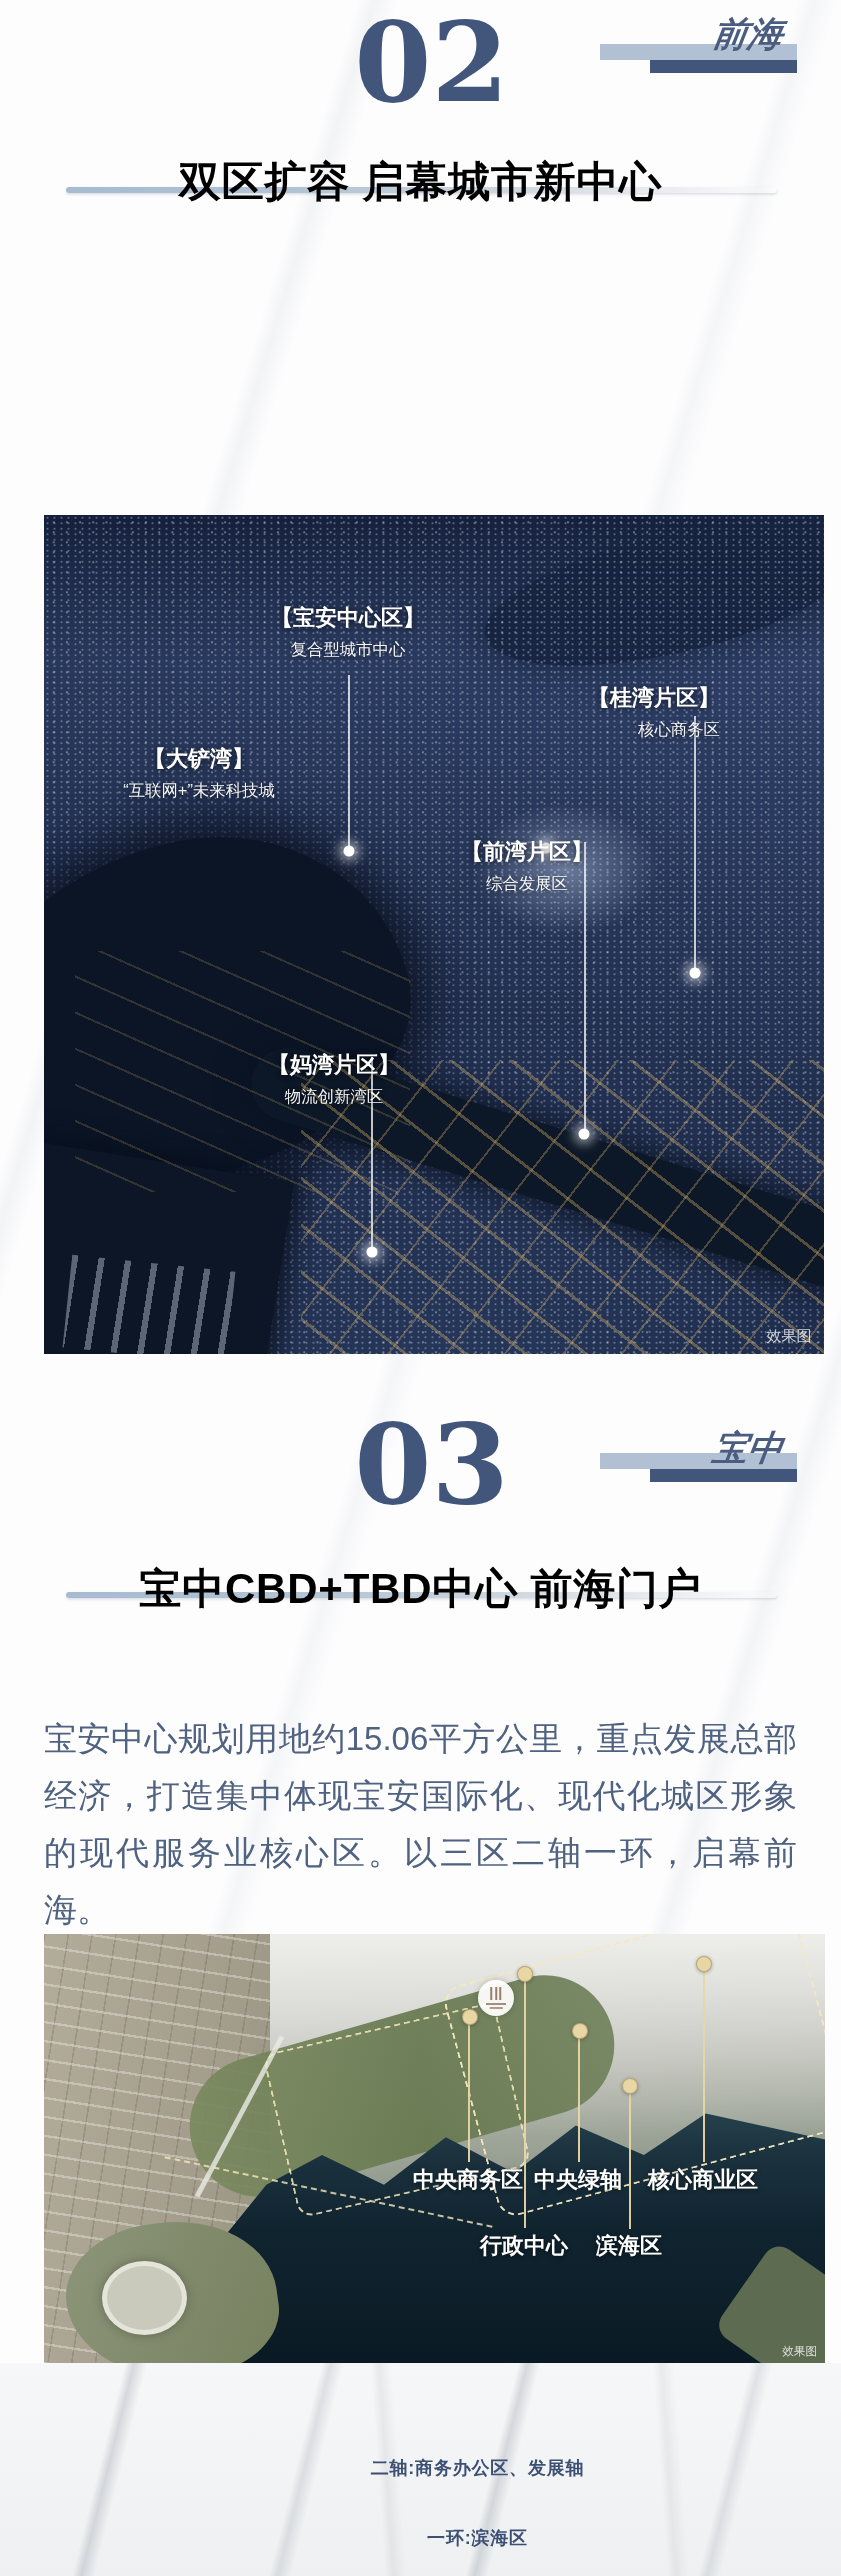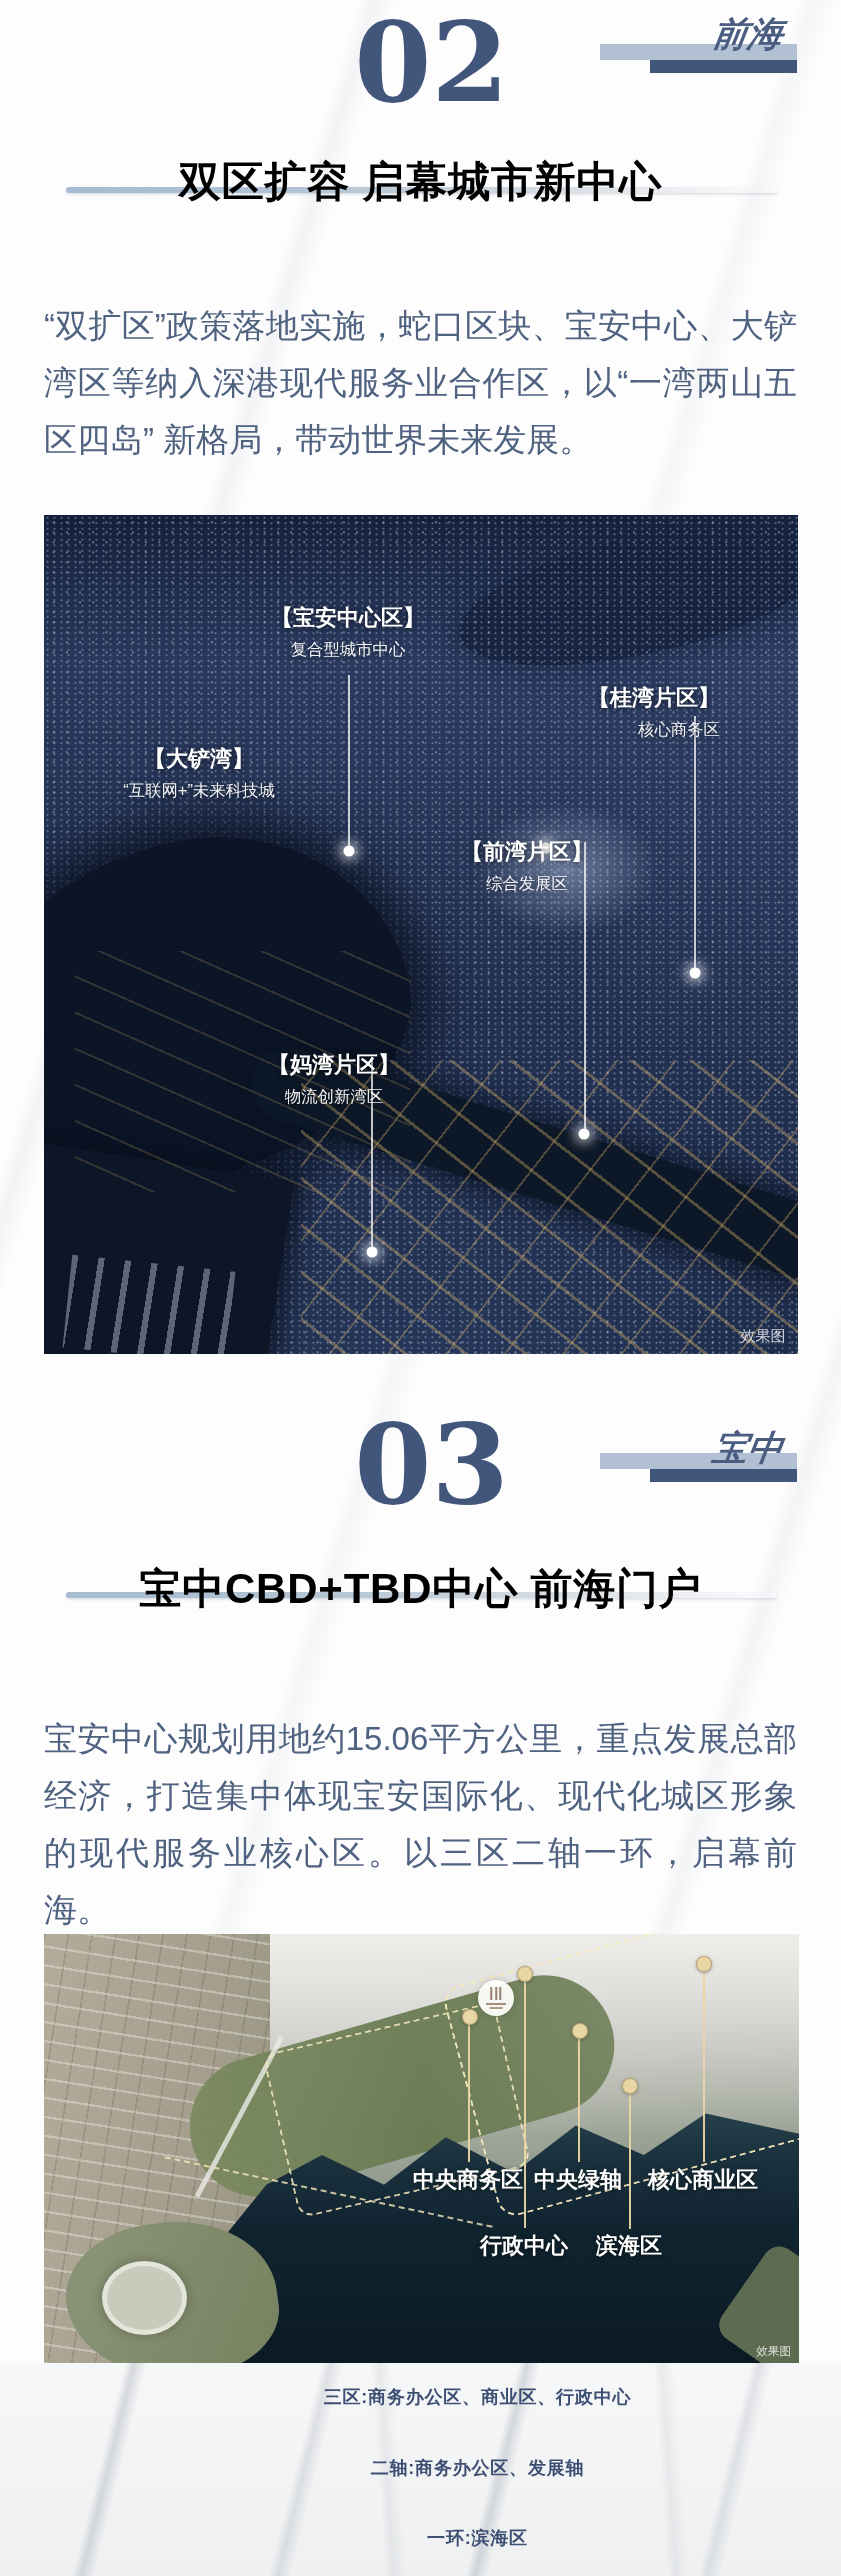--- a/index.html
+++ b/index.html
@@ -30,21 +30,21 @@
   .divider{position:absolute;left:66px;width:711px;height:6.2px;border-radius:3.1px;z-index:2;
     background:linear-gradient(90deg,#a6bbd1 0%,#b3c4d4 35%,#ccd5dd 60%,#e7eaee 82%,rgba(236,238,241,0) 100%);
     box-shadow:0 1.6px 2.3px rgba(150,160,175,.35);}
   #div1{top:187px;}
   #div2{top:1592px;}
   .para{position:absolute;left:44px;width:753px;font-size:33px;line-height:57px;color:#4f6280;
     text-align:justify;z-index:2;}
   #para1{top:264px;}
   #para2{top:1677px;}
   
-  .photo{position:absolute;overflow:hidden;z-index:1;}
+  .photo{position:absolute;overflow:hidden;z-index:1;padding-left:26px;}
   #photo1{left:44px;top:515px;width:754px;height:839px;background:#1c2a47;}
   #photo2{left:44px;top:1934px;width:755px;height:430px;background:#aeb0a7;}
   .art{position:absolute;}
   
   .a1-bg{inset:0;background:
     radial-gradient(130% 90% at 50% 108%, rgba(56,76,120,.55), transparent 55%),
     linear-gradient(195deg,#33446b 0%,#2c3c62 20%,#263557 42%,#1f2c4b 65%,#182540 85%,#15203a 100%);}
   .a1-speck1{inset:0;background-image:radial-gradient(rgba(190,208,240,.5) 0.8px, transparent 1.4px);background-size:7px 5.5px;opacity:.8;}
   .a1-speck2{inset:0;background-image:radial-gradient(rgba(255,255,255,.65) 0.8px, transparent 1.6px);background-size:13.2px 10px;background-position:3.1px 2.3px;opacity:.55;}
   .a1-hills{left:0;top:0;right:0;height:148px;background:linear-gradient(180deg, rgba(14,24,48,.8), rgba(14,24,48,0));}
@@ -113,21 +113,20 @@
 
 <div class="page">
   <div class="page-veins"></div>
 
   <div class="sec-num" id="num2">02</div>
   <div class="tag-text" id="tag2">前海</div>
   <div class="bar-light" id="barl2"></div>
   <div class="bar-dark" id="bard2"></div>
   <h1 class="sec-title" id="title2">双区扩容 启幕城市新中心</h1>
   <div class="divider" id="div1"></div>
-  <p class="para" id="para1">“双扩区”政策落地实施，蛇口区块、宝安中心、大铲湾区等纳入深港现代服务业合作区，以“一湾两山五区四岛” 新格局，带动世界未来发展。</p>
 
   <div class="photo" id="photo1">
     <div class="art a1-bg"></div>
     <div class="art a1-hills"></div>
     <div class="art a1-rivertop"></div>
     <div class="art a1-speck1"></div>
     <div class="art a1-speck2"></div>
     <div class="art a1-bay"></div>
     <div class="art a1-channel"></div>
     <div class="art a1-port"></div>
@@ -216,17 +215,16 @@
 
     <div class="p2-label" style="left:424px;top:231px;">中央商务区</div>
     <div class="p2-label" style="left:534px;top:231px;font-family:Liberation Mono, monospace;">中央绿轴</div>
     <div class="p2-label" style="left:659px;top:231px;">核心商业区</div>
     <div class="p2-label" style="left:480px;top:297px;">行政中心</div>
     <div class="p2-label" style="left:585px;top:297px;">滨海区</div>
     <div class="watermark" id="wm2">效果图</div>
   </div>
 
   <div class="marble"></div>
-  <div class="note" id="noteA">三区:商务办公区、商业区、行政中心</div>
   <div class="note" id="noteB">二轴:商务办公区、发展轴</div>
   <div class="note" id="noteC">一环:滨海区</div>
 </div>
 
 
 </body></html>

